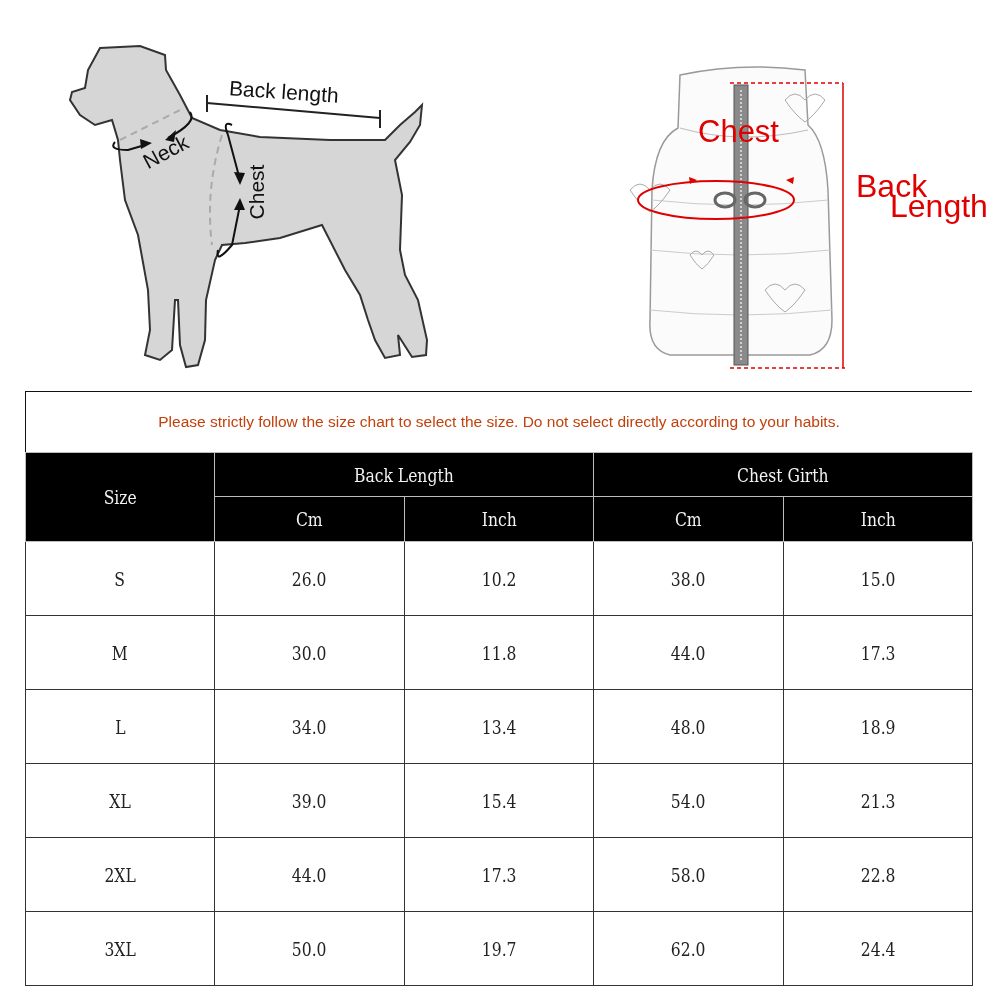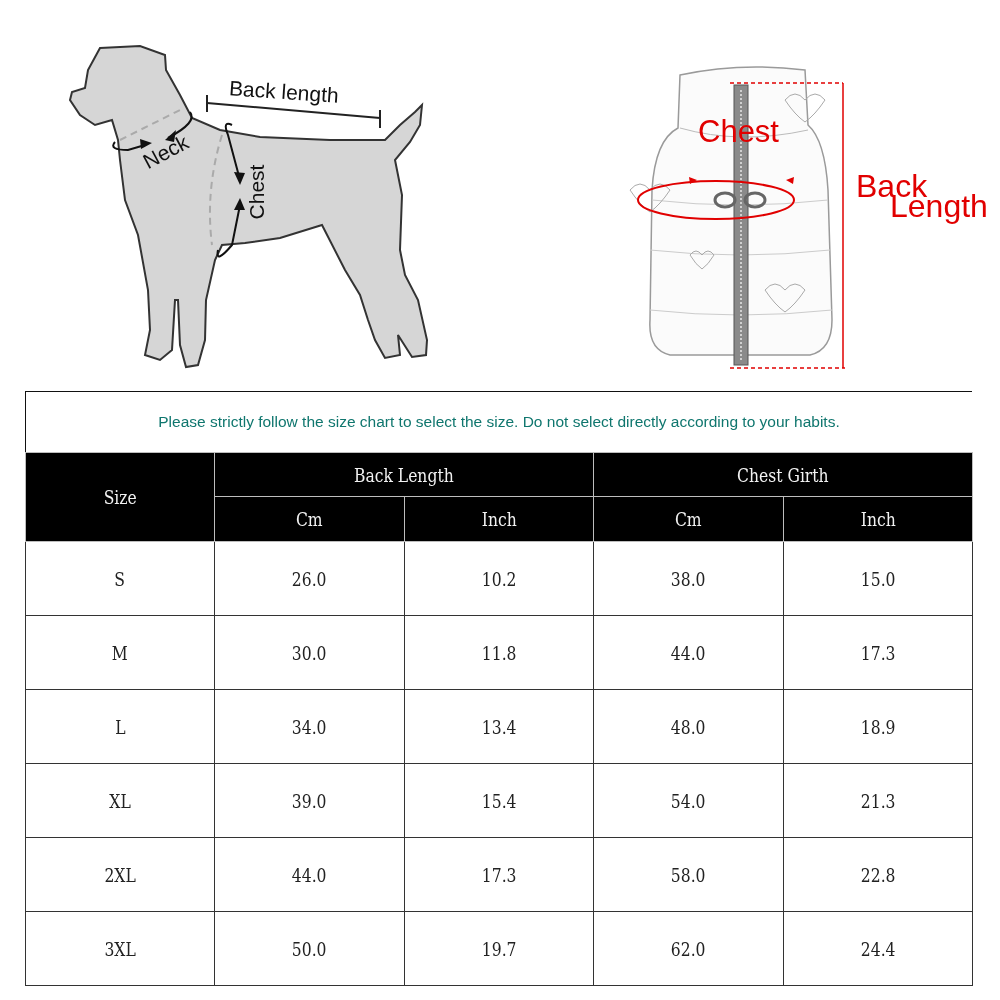--- a/index.html
+++ b/index.html
@@ -6,21 +6,21 @@
   body { width:1000px; height:1000px; position:relative; overflow:hidden; font-family:"Liberation Sans", sans-serif; }
   .illus { position:absolute; }
   #dog { left:0; top:0; width:500px; height:390px; }
   #vest { left:600px; top:50px; width:400px; height:330px; }
   .lbl { position:absolute; white-space:nowrap; }
   .dog-lbl { font-family:"Liberation Sans", sans-serif; color:#111; font-size:21px; }
   .red-lbl { font-family:"Liberation Sans", sans-serif; color:#e10000; }
 
   #table-wrap { position:absolute; left:25px; top:391px; width:947px; }
   .notice { height:61px; border:1.5px solid #111; border-bottom:none; border-right:none; box-sizing:border-box;
-            display:flex; align-items:center; justify-content:center; color:#0f766e; font-size:15.5px; }
+            display:flex; align-items:center; justify-content:center; color:#c2410c; font-size:15.5px; }
   table { border-collapse:collapse; width:947px; table-layout:fixed; font-family:"DejaVu Serif", serif; }
   th { background:#000; color:#f2f2f2; font-weight:normal; font-size:19px; border:1px solid #bdbdbd; transform-origin:center; }
   th span, td span { display:inline-block; transform:scaleX(0.82); }
   td { text-align:center; font-size:19px; color:#222; border:1.5px solid #333; height:71px; }
   tr.top-head th { height:41px; }
   tr.sub-head th { height:42px; }
 </style>
 </head>
 <body>
 

